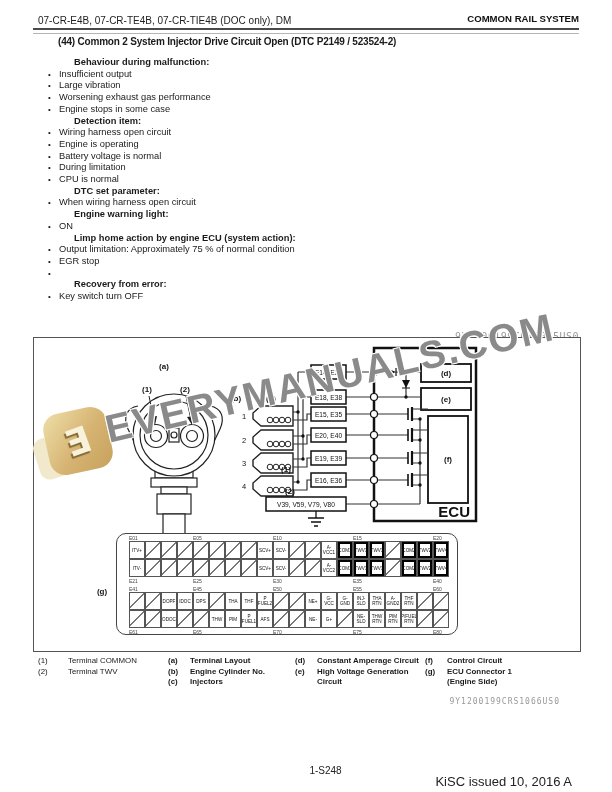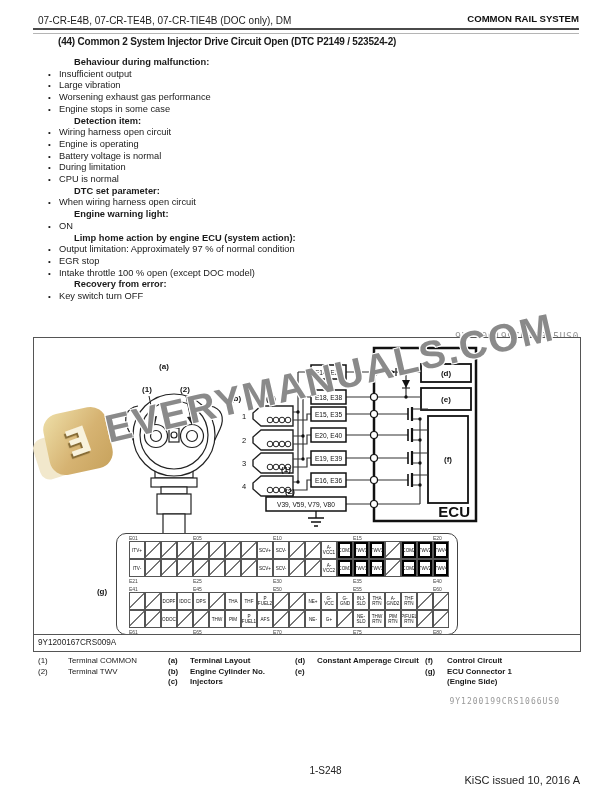--- a/index.html
+++ b/index.html
@@ -52,21 +52,21 @@
   .lkey{flex:none;}
   #legend-col1 .lkey{width:30px;}
   #legend-col2 .lkey,#legend-col3 .lkey,#legend-col4 .lkey{width:22px;font-weight:bold;}
   #legend-col2 .ltxt,#legend-col3 .ltxt,#legend-col4 .ltxt{font-weight:bold;}
   #legend-col3 .ltxt{width:110px;}
   #legend-col4 .ltxt{width:86px;}
   .code-legend{position:absolute;right:52px;top:697px;font-family:"DejaVu Sans Mono",monospace;
                font-size:8px;color:#999;letter-spacing:1px;}
   
   .foot-page{position:absolute;left:0;right:0;top:765px;text-align:center;font-size:10px;color:#222;margin-left:39px;}
-  .foot-note{position:absolute;right:32px;top:774px;font-size:11px;color:#222;}
+  .foot-note{position:absolute;right:40px;top:774px;font-size:13px;color:#222;}
   
   svg text{font-family:"Liberation Sans",sans-serif;fill:#111;}
   .t8{font-size:8px;font-weight:bold;}
   .t7{font-size:7.5px;}
   .tb{font-size:6.6px;}
   .tecu{font-size:15px;font-weight:bold;}
 </style>
 </head>
 <body>
 
@@ -123,29 +123,28 @@
         <span class="btxt">When wiring harness open circuit</span>
       </div>
       <div class="sec-h">Engine warning light:</div>
       <div class="bullet">
         <span class="dot">•</span>
         <span class="btxt">ON</span>
       </div>
       <div class="sec-h">Limp home action by engine ECU (system action):</div>
       <div class="bullet">
         <span class="dot">•</span>
-        <span class="btxt">Output limitation: Approximately 97 % of normal condition</span>
+        <span class="btxt">Output limitation: Approximately 75 % of normal condition</span>
       </div>
       <div class="bullet">
         <span class="dot">•</span>
         <span class="btxt">EGR stop</span>
       </div>
       <div class="bullet">
         <span class="dot">•</span>
-        <span class="btxt">Intake throttle 100 % open (except DOC model)</span>
       </div>
       <div class="sec-h">Recovery from error:</div>
       <div class="bullet">
         <span class="dot">•</span>
         <span class="btxt">Key switch turn OFF</span>
       </div>
     </div>
 
   <div class="code-top">9Y1200199CRS1065US0</div>
 
@@ -486,23 +485,20 @@
         <div class="edge-lab" style="left: 156px; top: 52px;">E50</div>
         <div class="edge-lab" style="left: 236px; top: 52px;">E55</div>
         <div class="edge-lab" style="left: 316px; top: 52px;">E60</div>
         <div class="edge-lab" style="left: 12px; top: 95px;">E61</div>
         <div class="edge-lab" style="left: 76px; top: 95px;">E65</div>
         <div class="edge-lab" style="left: 156px; top: 95px;">E70</div>
         <div class="edge-lab" style="left: 236px; top: 95px;">E75</div>
         <div class="edge-lab" style="left: 316px; top: 95px;">E80</div>
       </div>
 
-    <div class="fig-strip">
-      <div class="fig-code">9Y1200167CRS009A</div>
-    </div>
   </div>
 
   <div class="wm-logo2"></div>
   <div class="wm-logo">
     <span class="wm-glyph">E</span>
   </div>
   <div class="wm-text">EVERYMANUALS.COM</div>
 
   <div class="legend-col" id="legend-col1">
       <div class="litem">
@@ -528,20 +524,21 @@
         <span class="ltxt">Injectors</span>
       </div>
     </div>
   <div class="legend-col" id="legend-col3">
       <div class="litem">
         <span class="lkey">(d)</span>
         <span class="ltxt">Constant Amperage Circuit</span>
       </div>
       <div class="litem">
         <span class="lkey">(e)</span>
+        <span class="ltxt">High Voltage Generation Circuit</span>
       </div>
     </div>
   <div class="legend-col" id="legend-col4">
       <div class="litem">
         <span class="lkey">(f)</span>
         <span class="ltxt">Control Circuit</span>
       </div>
       <div class="litem">
         <span class="lkey">(g)</span>
         <span class="ltxt">ECU Connector 1 (Engine Side)</span>

